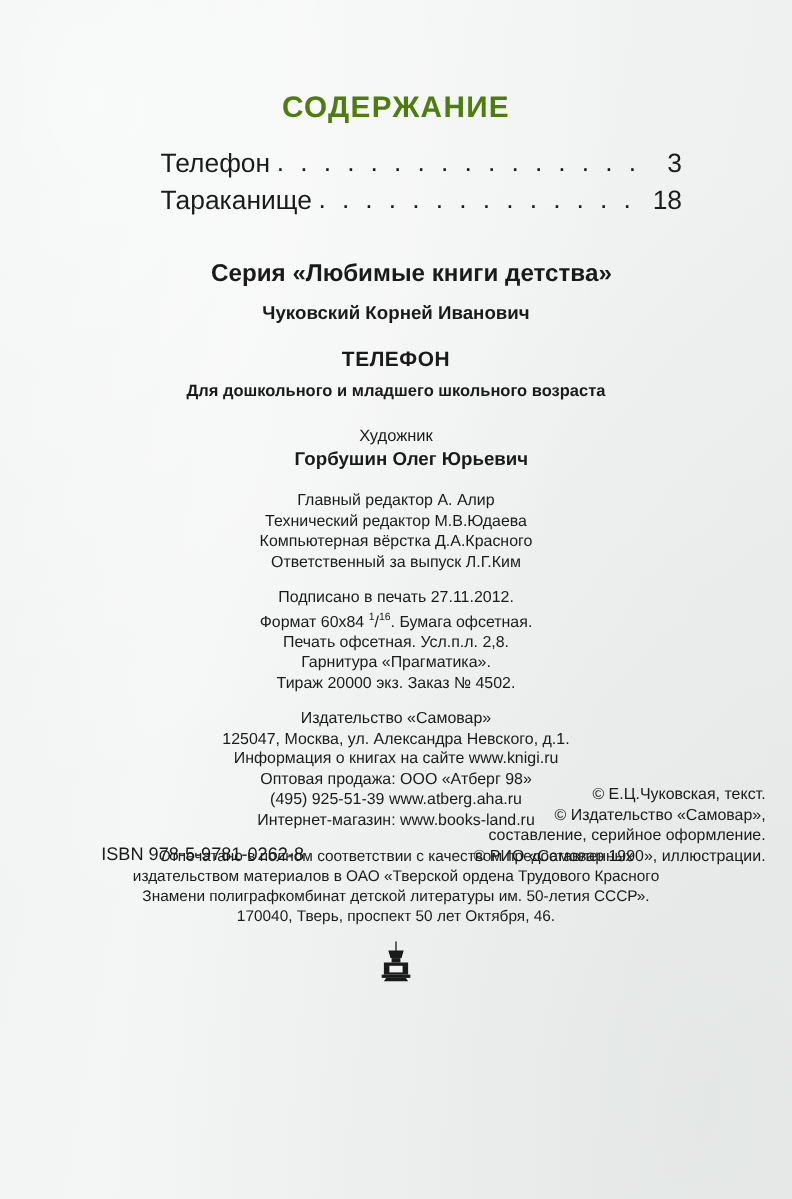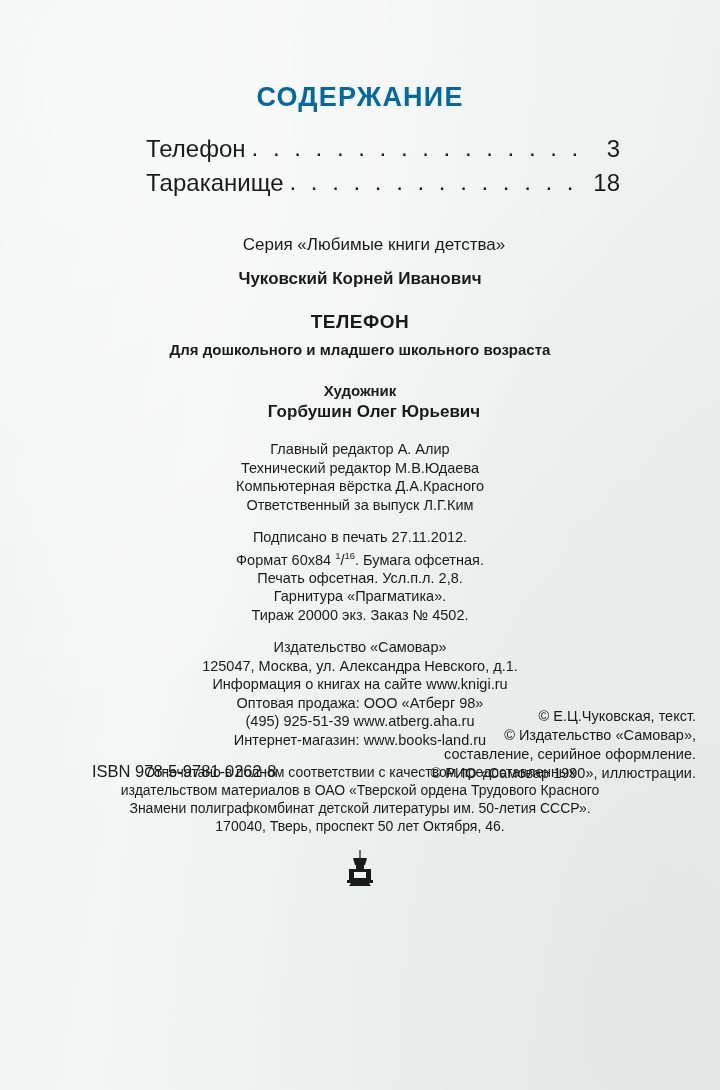--- a/index.html
+++ b/index.html
@@ -30,21 +30,21 @@
     pointer-events: none;
   }
   .content {
     position: relative;
     z-index: 2;
   }
 
   
   .toc-title {
     text-align: center;
-    color: #0369a1;
+    color: #4d7c0f;
     font-weight: bold;
     font-size: 27px;
     letter-spacing: 1.2px;
     margin: 82px 0 0 0;
   }
   .toc {
     margin: 22px 0 0 0;
     padding: 0 100px 0 146px;
   }
   .toc-row {
@@ -72,22 +72,22 @@
     min-width: 30px;
     text-align: right;
   }
 
   
   .imprint {
     margin-top: 38px;
     text-align: center;
   }
   .series {
-    font-size: 17px;
-    font-weight: normal;
+    font-size: 22px;
+    font-weight: bold;
     margin-bottom: 14px;
     padding-left: 28px;
   }
   .author {
     font-size: 17px;
     font-weight: bold;
     margin-bottom: 22px;
   }
   .booktitle {
     font-size: 19px;
@@ -95,21 +95,21 @@
     letter-spacing: 0.5px;
     margin-bottom: 8px;
   }
   .age {
     font-size: 15px;
     font-weight: bold;
     margin-bottom: 24px;
   }
   .role {
     font-size: 15px;
-    font-weight: bold;
+    font-weight: normal;
     margin-bottom: 3px;
     text-align: center;
   }
   .artist {
     font-size: 17px;
     font-weight: bold;
     margin-bottom: 18px;
     padding-left: 28px;
   }
   .staff-line,

